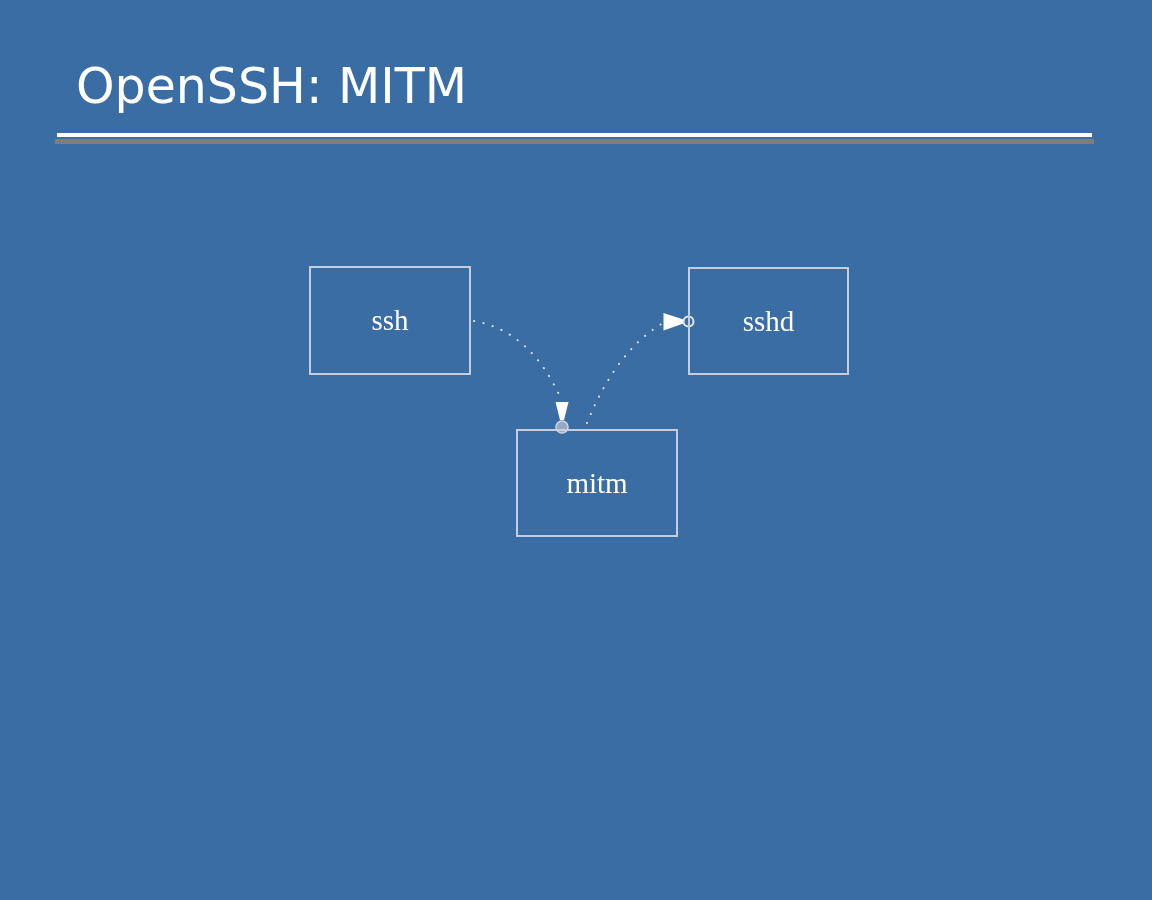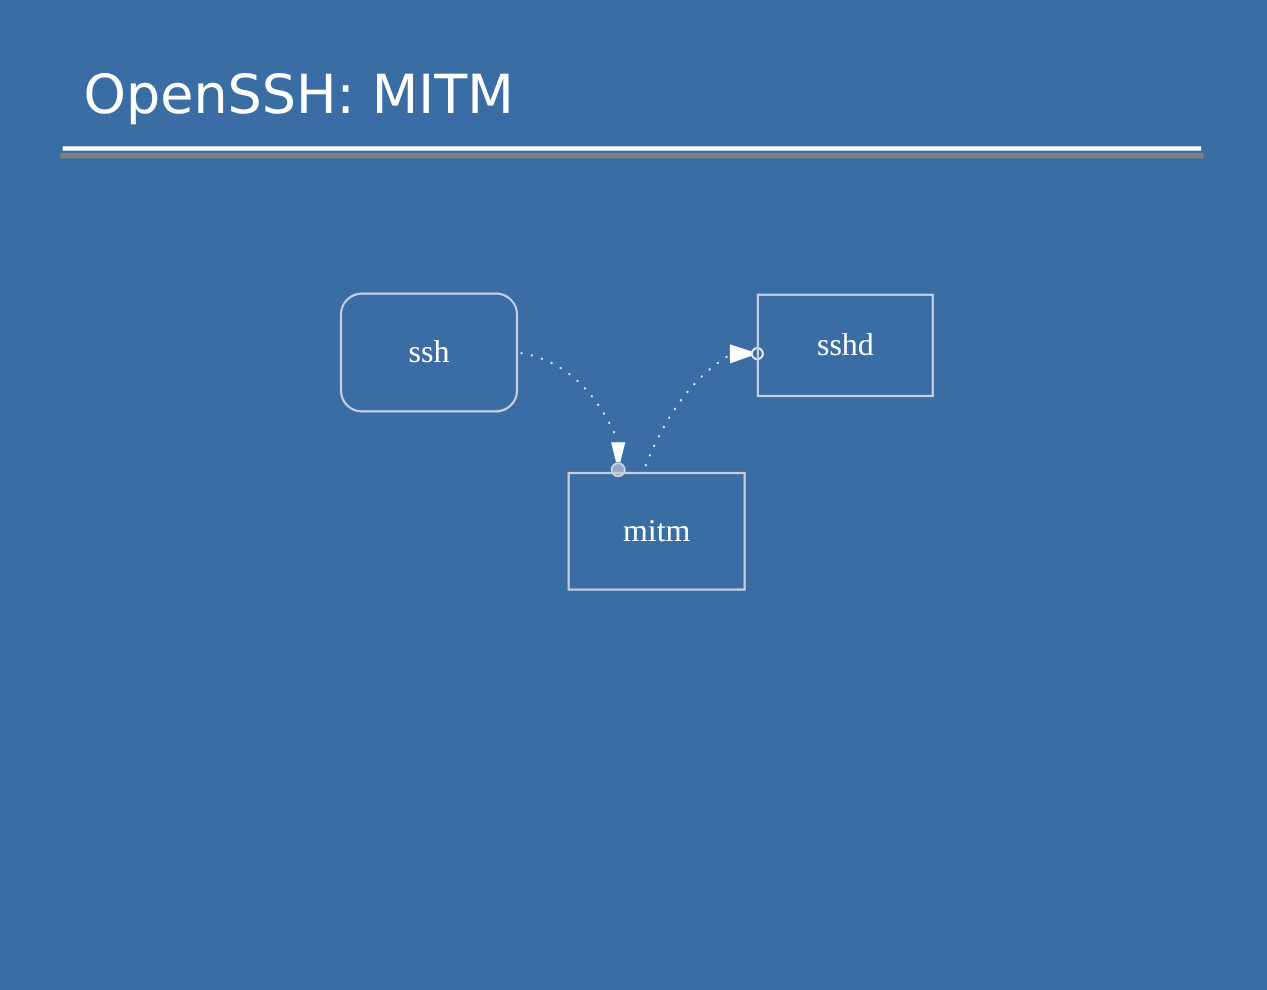--- a/index.html
+++ b/index.html
@@ -78,22 +78,22 @@
     display:flex;
     align-items:center;
     justify-content:center;
   }
   .node span{
     font-family:"Liberation Serif","DejaVu Serif",serif;
     font-size:29px;
     color:var(--box-label);
     line-height:1;
   }
-  .node-ssh {left:309px;top:266px;width:162px;height:109px;border-radius:20px;}
-  .node-sshd{left:688px;top:267px;width:161px;height:94px;}
+  .node-ssh {left:309px;top:266px;width:162px;height:109px;}
+  .node-sshd{left:688px;top:267px;width:161px;height:108px;}
   .node-mitm{left:516px;top:429px;width:162px;height:108px;}
 </style>
 </head>
 <body>
 
 <div class="slide">
 
   <h1 class="title">OpenSSH: MITM</h1>
   <div class="rule-white"></div>
   <div class="rule-gray"></div>

